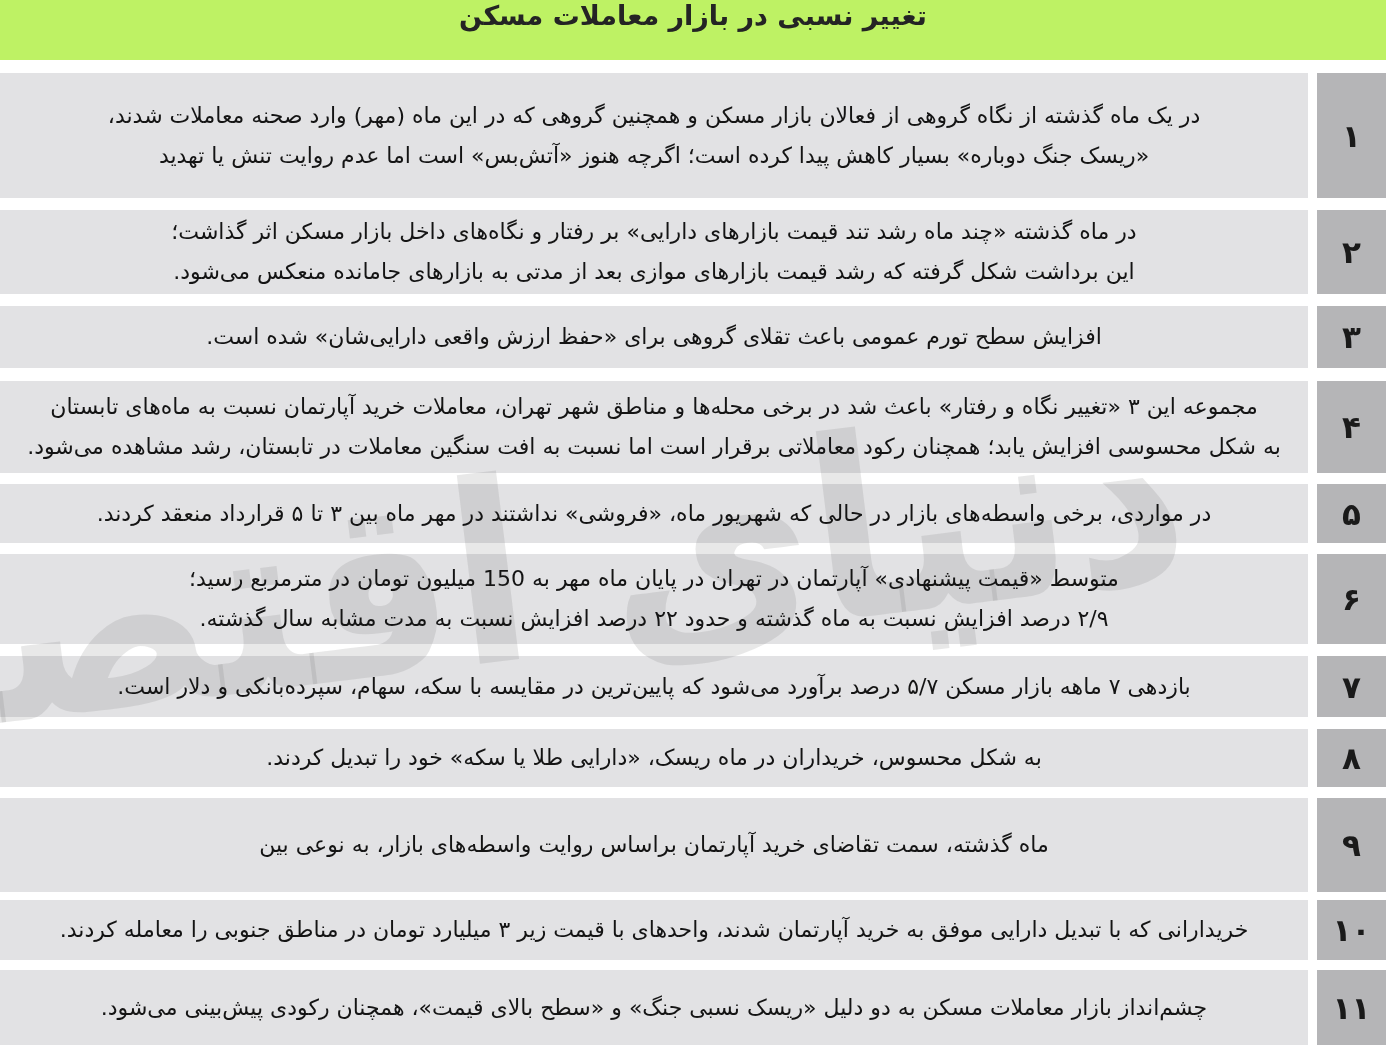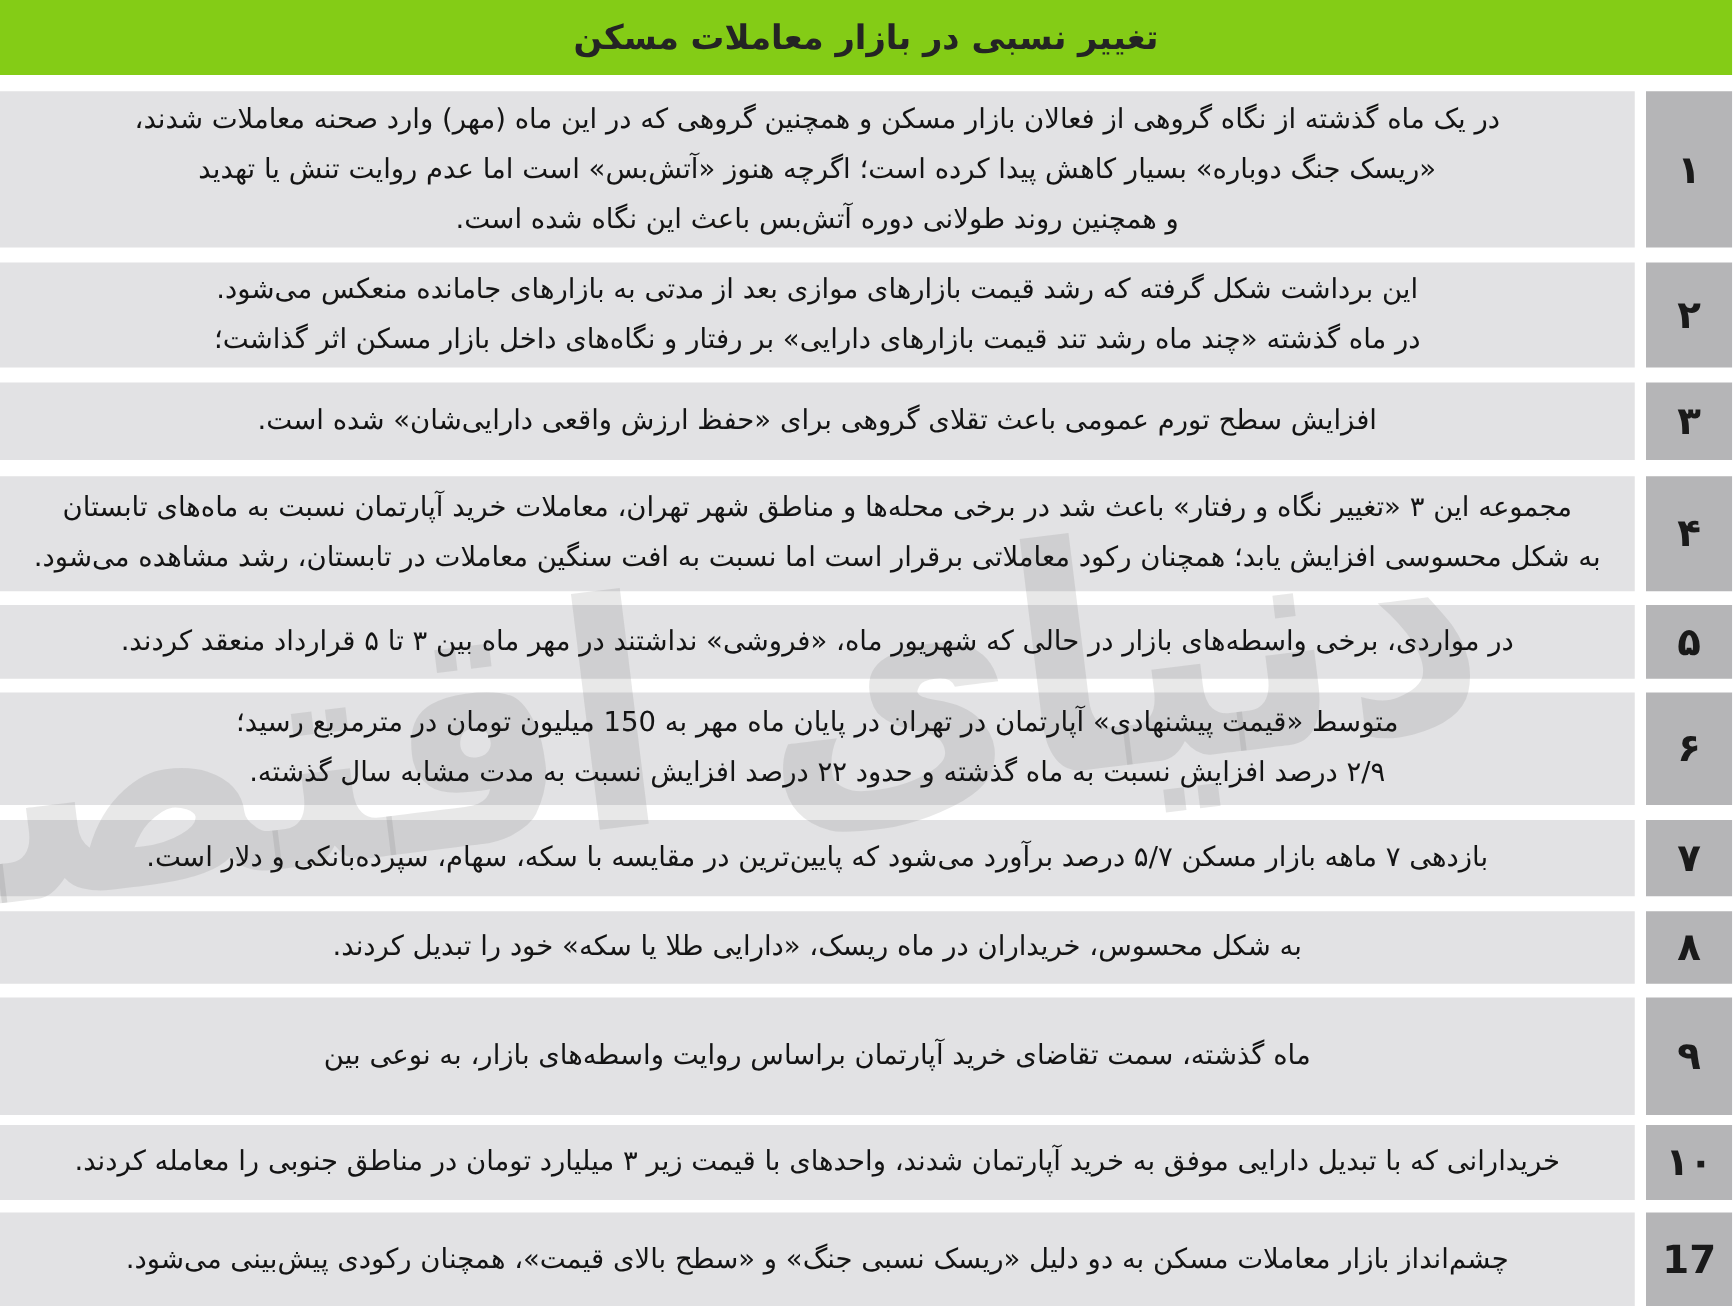--- a/index.html
+++ b/index.html
@@ -13,23 +13,23 @@
     width: 1386px;
     height: 1045px;
     overflow: hidden;
     direction: rtl;
     background: #ffffff;
   }
   
   .titlebar {
     height: 60px;
     margin-bottom: 13px;
-    background: #84cc16;
-    display: flex;
-    align-items: center;
+    background: #bef264;
+    display: flex;
+    align-items: flex-start;
     justify-content: center;
   }
   .titlebar h1 {
     margin: 0;
     font-size: 27px;
     font-weight: bold;
     color: #242424;
   }
   
   .watermark {
@@ -95,31 +95,30 @@
 
   <div class="rows">
 
     <div class="row" style="height:125px;margin-bottom:12px;">
       <div class="num">
           <span>۱</span>
         </div>
       <div class="content">
         <div class="line">در یک ماه گذشته از نگاه گروهی از فعالان بازار مسکن و همچنین گروهی که در این ماه (مهر) وارد صحنه معاملات شدند،</div>
         <div class="line">«ریسک جنگ دوباره» بسیار کاهش پیدا کرده است؛ اگرچه هنوز «آتش‌بس» است اما عدم روایت تنش یا تهدید</div>
-        <div class="line">و همچنین روند طولانی دوره آتش‌بس باعث این نگاه شده است.</div>
       </div>
     </div>
 
     <div class="row" style="height:84px;margin-bottom:12px;">
       <div class="num">
           <span>۲</span>
         </div>
       <div class="content">
+        <div class="line">در ماه گذشته «چند ماه رشد تند قیمت بازارهای دارایی» بر رفتار و نگاه‌های داخل بازار مسکن اثر گذاشت؛</div>
         <div class="line">این برداشت شکل گرفته که رشد قیمت بازارهای موازی بعد از مدتی به بازارهای جامانده منعکس می‌شود.</div>
-        <div class="line">در ماه گذشته «چند ماه رشد تند قیمت بازارهای دارایی» بر رفتار و نگاه‌های داخل بازار مسکن اثر گذاشت؛</div>
       </div>
     </div>
 
     <div class="row" style="height:62px;margin-bottom:13px;">
       <div class="num">
           <span>۳</span>
         </div>
       <div class="content">
         <div class="line">افزایش سطح تورم عمومی باعث تقلای گروهی برای «حفظ ارزش واقعی دارایی‌شان» شده است.</div>
       </div>
@@ -185,21 +184,21 @@
       <div class="num">
           <span>۱۰</span>
         </div>
       <div class="content">
         <div class="line">خریدارانی که با تبدیل دارایی موفق به خرید آپارتمان شدند، واحدهای با قیمت زیر ۳ میلیارد تومان در مناطق جنوبی را معامله کردند.</div>
       </div>
     </div>
 
     <div class="row" style="height:75px;">
       <div class="num">
-          <span>17</span>
+          <span>۱۱</span>
         </div>
       <div class="content">
         <div class="line">چشم‌انداز بازار معاملات مسکن به دو دلیل «ریسک نسبی جنگ» و «سطح بالای قیمت»، همچنان رکودی پیش‌بینی می‌شود.</div>
       </div>
     </div>
 
   </div>
 </div>
 
 </body></html>

